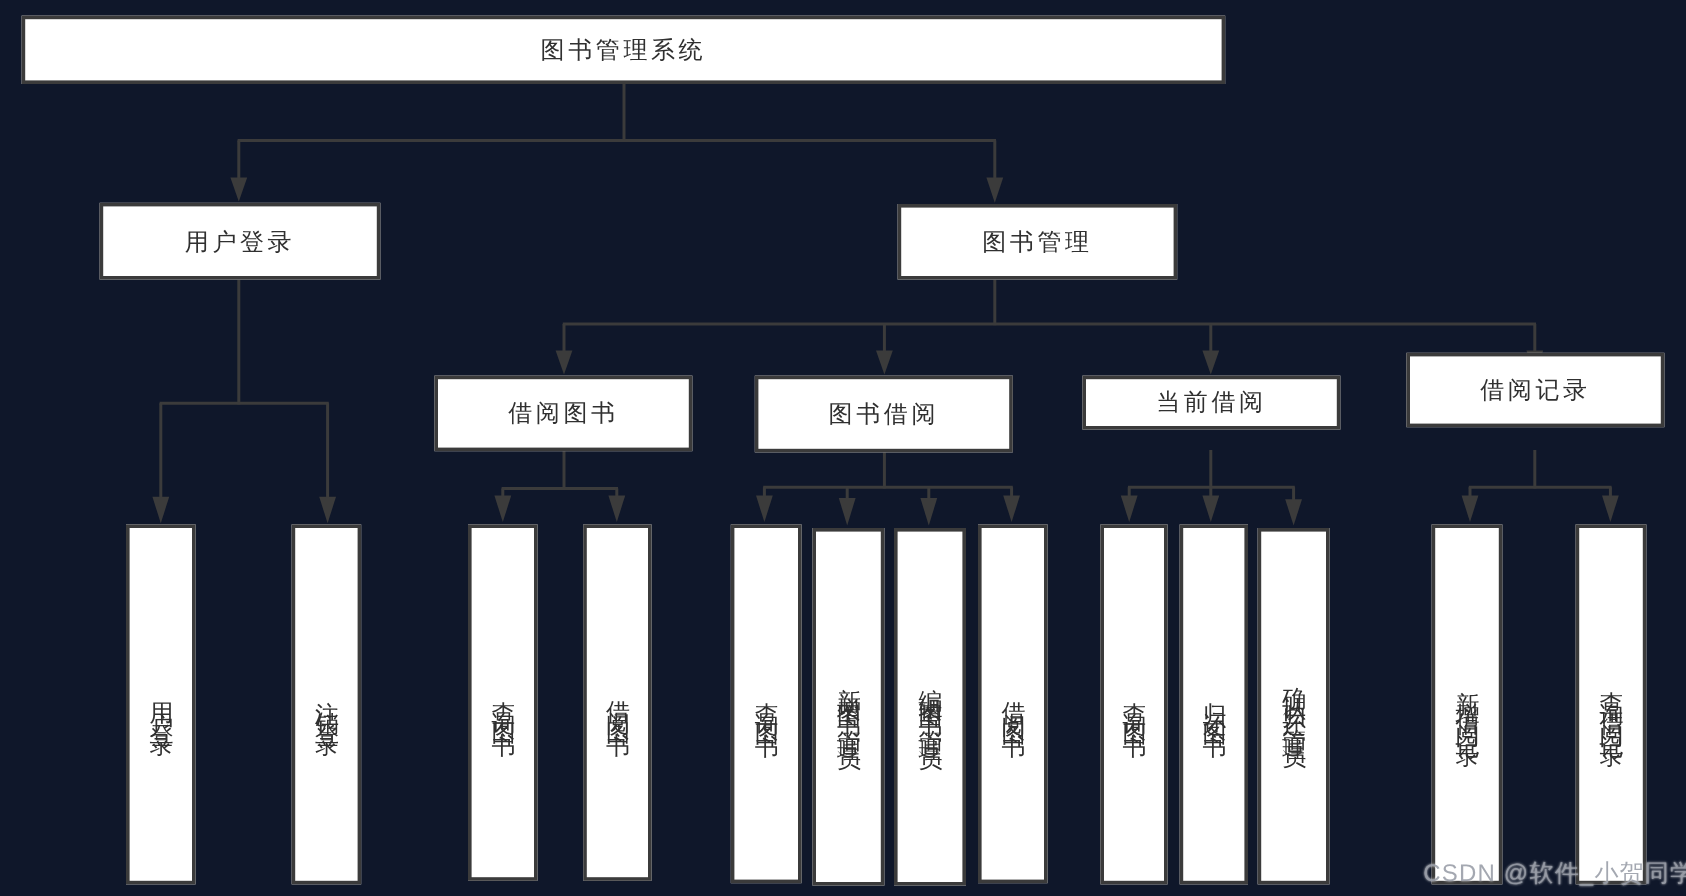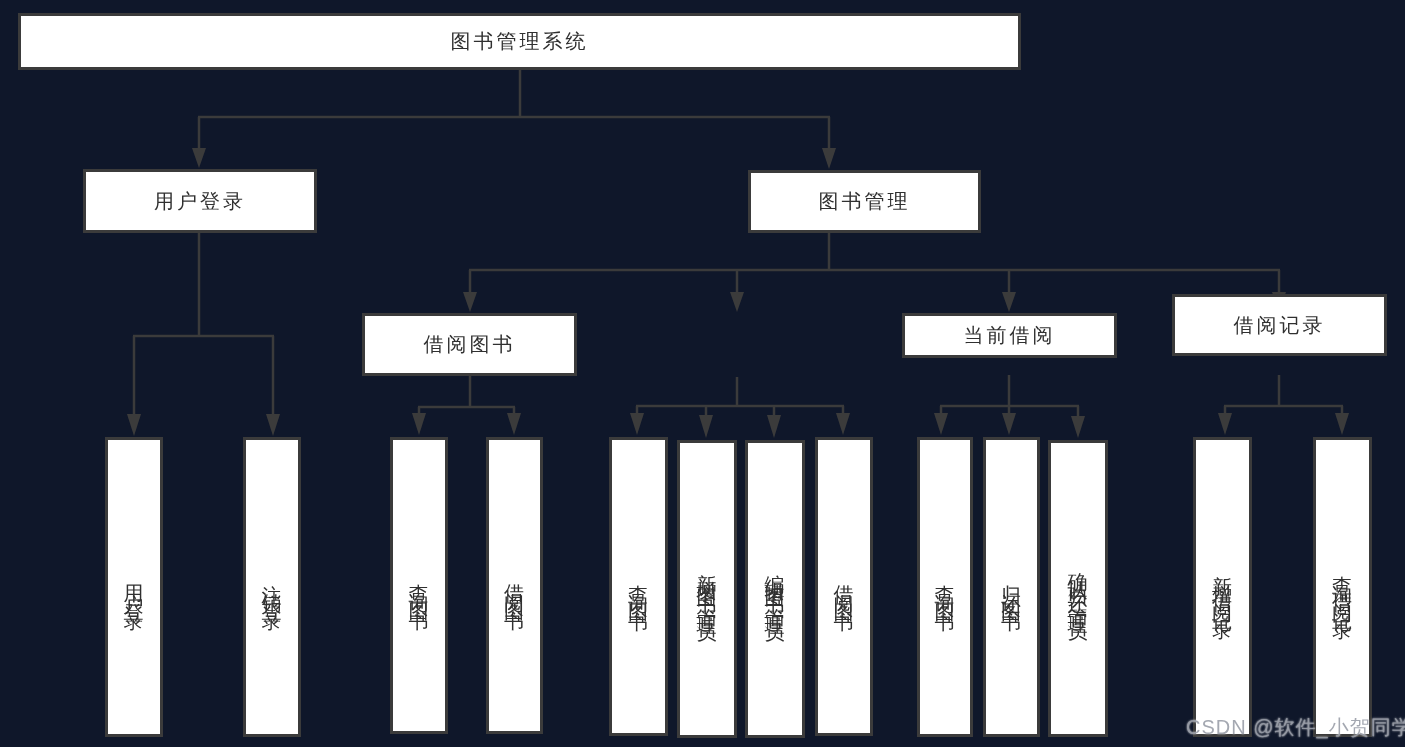--- a/index.html
+++ b/index.html
@@ -162,20 +162,23 @@
   <div class="node p-user-login">
     <span class="hlabel">用户登录</span>
   </div>
   <div class="node p-book-mgmt">
     <span class="hlabel">图书管理</span>
   </div>
 
   <div class="node p-new-rec">
     <span class="hlabel">借阅图书</span>
   </div>
+  <div class="node p-book-borrow">
+    <span class="hlabel">图书借阅</span>
+  </div>
   <div class="node p-cur-borrow">
     <span class="hlabel">当前借阅</span>
   </div>
   <div class="node p-borrow-rec">
     <span class="hlabel">借阅记录</span>
   </div>
 
   <div class="node p-ul-login">
     <span class="vlabel">用户登录</span>
   </div>

